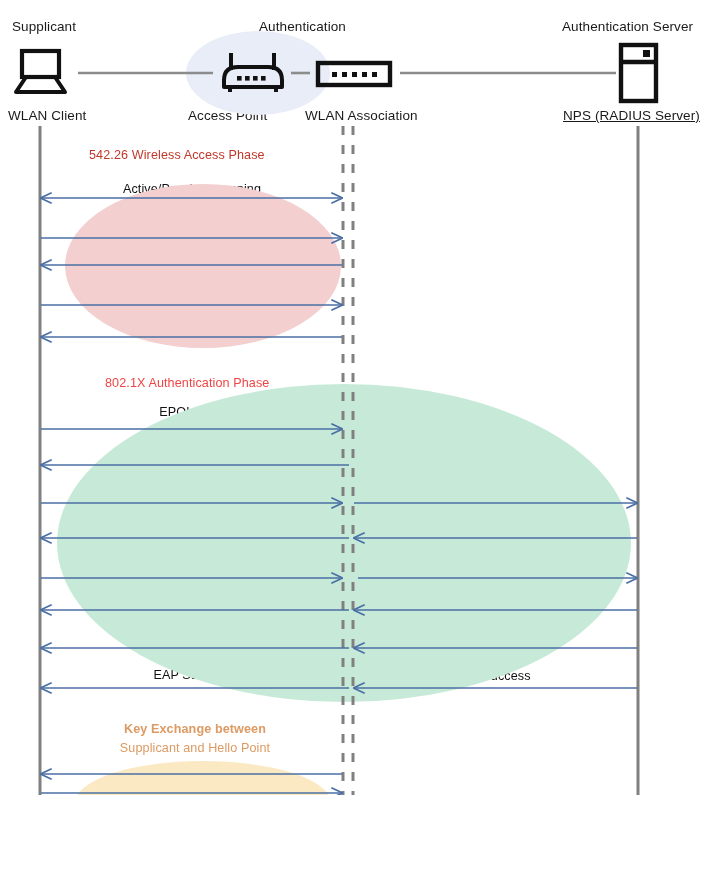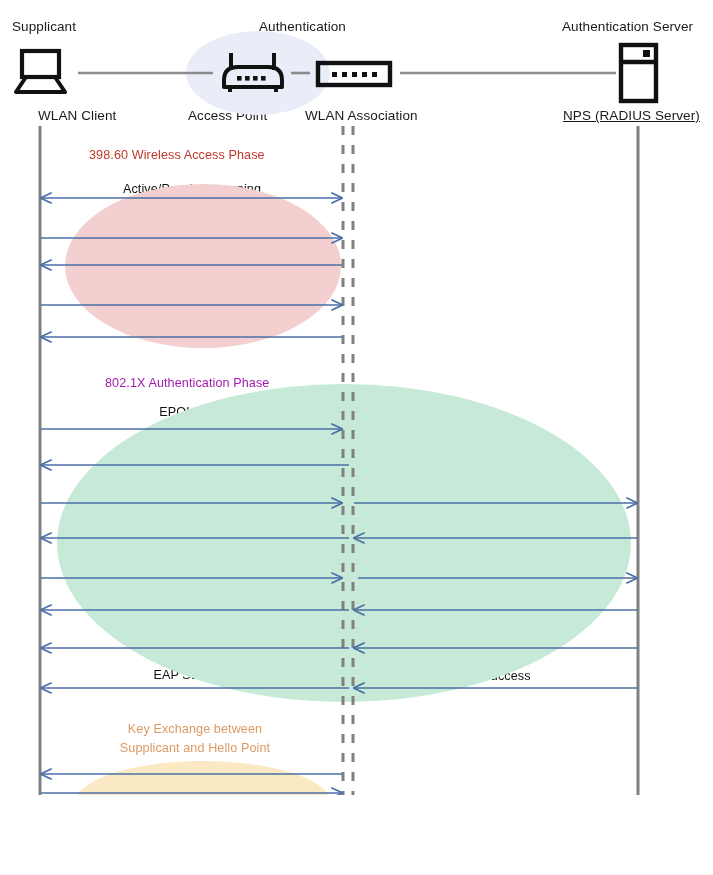--- a/index.html
+++ b/index.html
@@ -65,30 +65,30 @@
 </style>
 </head>
 <body>
 
 <div id="stage">
 
   <div class="actor-title" style="left:12px; top:19px;">Supplicant</div>
   <div class="actor-title" style="left:259px; top:19px;">Authentication</div>
   <div class="actor-title" style="left:562px; top:19px;text-align:right;">Authentication Server</div>
 
-  <div class="actor-sub" style="left:8px; top:108px;margin-left:30px;">WLAN Client</div>
+  <div class="actor-sub" style="left:8px; top:108px;">WLAN Client</div>
   <div class="actor-sub" style="left:188px; top:108px;">Access Point</div>
   <div class="actor-sub" style="left:305px; top:108px;">WLAN Association</div>
   <div class="actor-sub" style="left:563px; top:108px;text-decoration:underline;">NPS (RADIUS Server)</div>
 
-  <div class="phase-caption" style="left:89px; top:147px; color:#c0392b;">398.60 Wireless Access Phase</div>
-
-  <div class="phase-caption" style="left:105px; top:375px; color:#a21caf;text-align:center;">802.1X Authentication Phase</div>
-
-  <div class="phase-caption" style="left:100px; top:721px; color:#dd9a62; width:190px;">Key Exchange between</div>
+  <div class="phase-caption" style="left:89px; top:147px; color:#c0392b;">542.26 Wireless Access Phase</div>
+
+  <div class="phase-caption" style="left:105px; top:375px; color:#ef4444;text-align:center;">802.1X Authentication Phase</div>
+
+  <div class="phase-caption" style="left:100px; top:721px; color:#dd9a62; width:190px;font-weight:bold;">Key Exchange between</div>
   <div class="phase-caption" style="left:100px; top:740px; color:#dd9a62; width:190px;">Supplicant and Hello Point</div>
 
   <div class="msg-label" style="left:192px; top:182px;">Active/Passive scanning</div>
   <div class="msg-label" style="left:192px; top:222px;">Authentication Request</div>
   <div class="msg-label" style="left:192px; top:249px;">Authentication Response</div>
   <div class="msg-label" style="left:192px; top:287px;">Association Request</div>
   <div class="msg-label" style="left:192px; top:317px;">Association Response</div>
   <div class="msg-label" style="left:192px; top:405px;">EPOL-Start</div>
   <div class="msg-label" style="left:192px; top:445px;">EAP-Request / Identity</div>
   <div class="msg-label" style="left:192px; top:482px;">EAP-Response / Identity</div>

